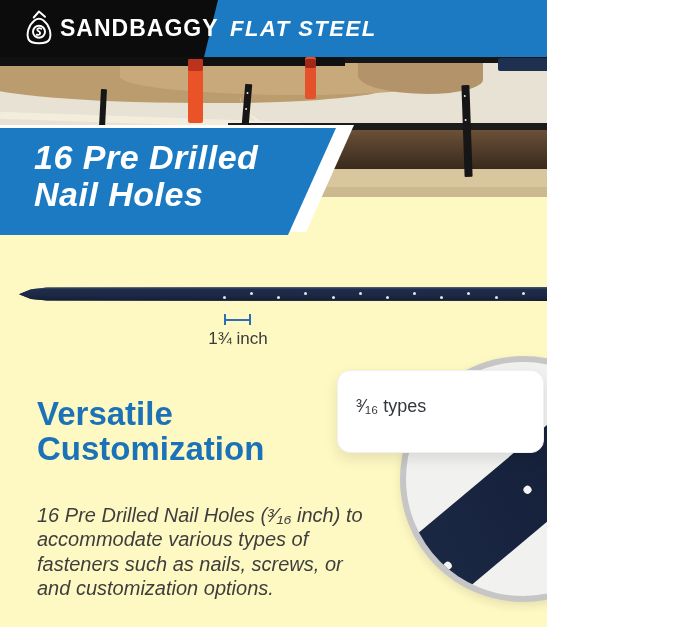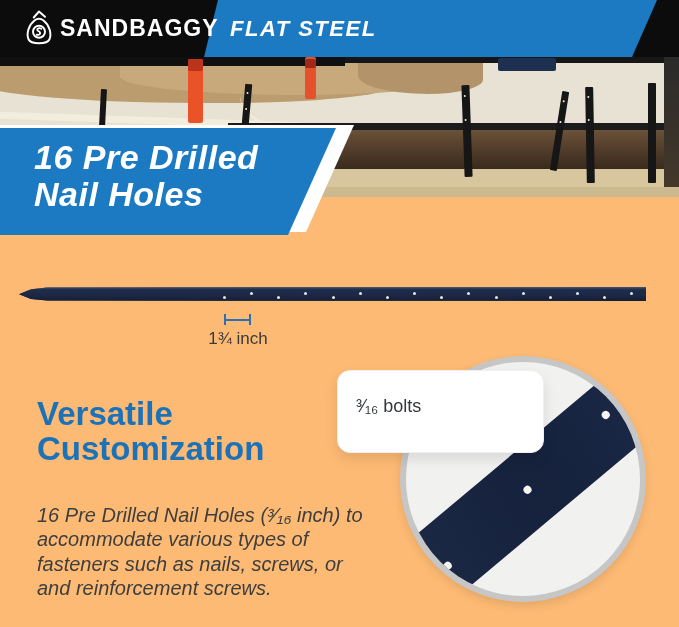--- a/index.html
+++ b/index.html
@@ -1,16 +1,16 @@
 <!DOCTYPE html>
 <html><head>
 <meta charset="utf-8">
 <style>
   html,body{margin:0;padding:0;background:#ffffff;}
-  #page{position:relative;width:679px;height:627px;overflow:hidden;background:#fdba74;
+  #page{position:relative;width:547px;height:627px;overflow:hidden;background:#fef9c3;
         font-family:"Liberation Sans",sans-serif;}
 
   
   .header{position:absolute;left:0;top:0;width:679px;height:57px;background:#0c0c0c;}
   .header-blue{position:absolute;left:0;top:0;width:679px;height:57px;background:#1b7ac2;
         clip-path:polygon(218px 0,657px 0,632px 57px,204px 57px);}
   .logo{position:absolute;left:24px;top:8px;display:flex;align-items:center;gap:6px;}
   .logo svg{display:block;}
   .logo-text{color:#ffffff;font-size:23px;font-weight:bold;letter-spacing:1px;line-height:40px;}
   .header-product{position:absolute;left:230px;top:0;width:232px;height:57px;line-height:57px;
@@ -182,27 +182,27 @@
 
   <div class="zoom-circle">
     <div class="zoom-strip">
       <div class="zdot" style="left:68px;top:40px;"></div>
       <div class="zdot" style="left:178px;top:33px;"></div>
       <div class="zdot" style="left:286px;top:26px;"></div>
     </div>
   </div>
 
   <div class="callout">
-    <div class="callout-value">³⁄₁₆ bolts</div>
+    <div class="callout-value">³⁄₁₆ types</div>
   </div>
 
   <div class="heading">
     <div>Versatile</div>
     <div>Customization</div>
   </div>
   <div class="body-copy">
     <div>16 Pre Drilled Nail Holes (³⁄₁₆ inch) to</div>
     <div>accommodate various types of</div>
     <div>fasteners such as nails, screws, or</div>
-    <div>and reinforcement screws.</div>
+    <div>and customization options.</div>
   </div>
 
 </div>
 
 </body></html>

